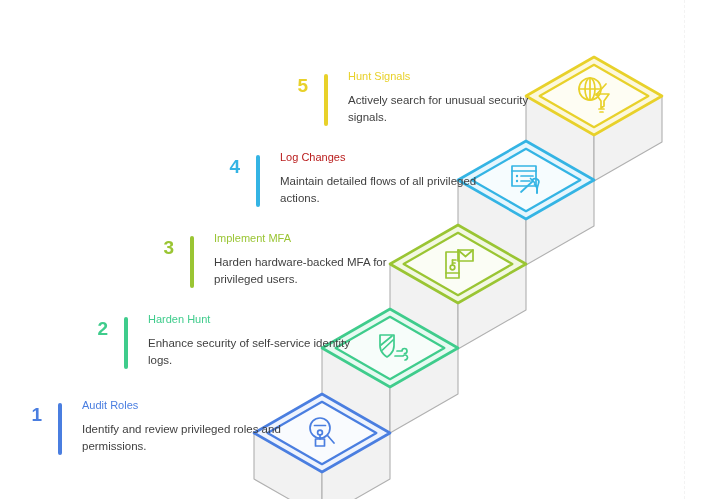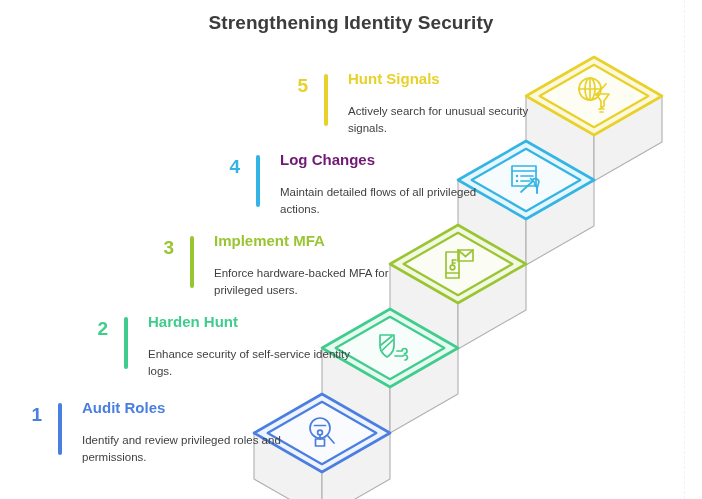--- a/index.html
+++ b/index.html
@@ -63,44 +63,43 @@
   .step-bar {
     position: absolute;
     width: 4px;
     border-radius: 2px;
     top: 0;
   }
   .step-head {
     position: absolute;
     left: 24px;
     top: -4px;
-    font-size: 15px;
-    font-weight: bold;
+    font-size: 11px;
+    font-weight: normal;
     line-height: 1.2;
     white-space: nowrap;
   }
   .step-desc {
     position: absolute;
     left: 24px;
-    top: 29px;
+    top: 18px;
     font-size: 11.5px;
     line-height: 1.45;
     color: #3f3f3f;
     width: 215px;
   }
   .step-body {
     position: absolute;
   }
 </style>
 </head>
 <body>
 
 <div id="canvas">
 
-  <div id="page-title">Strengthening Identity Security</div>
 
   <div id="edge-guide"></div>
 
   <svg id="stair-svg" viewBox="0 0 702 499" xmlns="http://www.w3.org/2000/svg">
     <g id="stair-blocks">
         <g>
           <path d="M526,96 L594,135 L594,181 L526,142 Z" fill="#f2f2f2" stroke="#b0b0b0" stroke-width="1.1" stroke-linejoin="round"></path>
           <path d="M594,135 L662,96 L662,142 L594,181 Z" fill="#f2f2f2" stroke="#b0b0b0" stroke-width="1.1" stroke-linejoin="round"></path>
         </g>
         <g>
@@ -208,28 +207,28 @@
           <div class="step-bar" style="background: rgb(63, 204, 140); left: 0px; height: 52px;"></div>
           <div class="step-head" style="color: rgb(63, 204, 140);">Harden Hunt</div>
           <div class="step-desc">Enhance security of self-service identity logs.</div>
         </div>
       </div>
       <div class="step-text" style="left: 148px; top: 238px;">
         <div class="step-num" style="color: rgb(154, 197, 51); left: 0px; top: 0px;">3</div>
         <div class="step-body" style="left: 42px; top: -2px;">
           <div class="step-bar" style="background: rgb(154, 197, 51); left: 0px; height: 52px;"></div>
           <div class="step-head" style="color: rgb(154, 197, 51);">Implement MFA</div>
-          <div class="step-desc">Enforce hardware-backed MFA for privileged users.</div>
+          <div class="step-desc">Harden hardware-backed MFA for privileged users.</div>
         </div>
       </div>
       <div class="step-text" style="left: 214px; top: 157px;">
         <div class="step-num" style="color: rgb(52, 180, 228); left: 0px; top: 0px;">4</div>
         <div class="step-body" style="left: 42px; top: -2px;">
           <div class="step-bar" style="background: rgb(52, 180, 228); left: 0px; height: 52px;"></div>
-          <div class="step-head" style="color: #701a75; text-align: center;">Log Changes</div>
+          <div class="step-head" style="color: #b91c1c; text-align: center;">Log Changes</div>
           <div class="step-desc">Maintain detailed flows of all privileged actions.</div>
         </div>
       </div>
       <div class="step-text" style="left: 282px; top: 76px;">
         <div class="step-num" style="color: rgb(232, 209, 42); left: 0px; top: 0px;">5</div>
         <div class="step-body" style="left: 42px; top: -2px;">
           <div class="step-bar" style="background: rgb(232, 209, 42); left: 0px; height: 52px;"></div>
           <div class="step-head" style="color: rgb(232, 209, 42);">Hunt Signals</div>
           <div class="step-desc">Actively search for unusual security signals.</div>
         </div>

